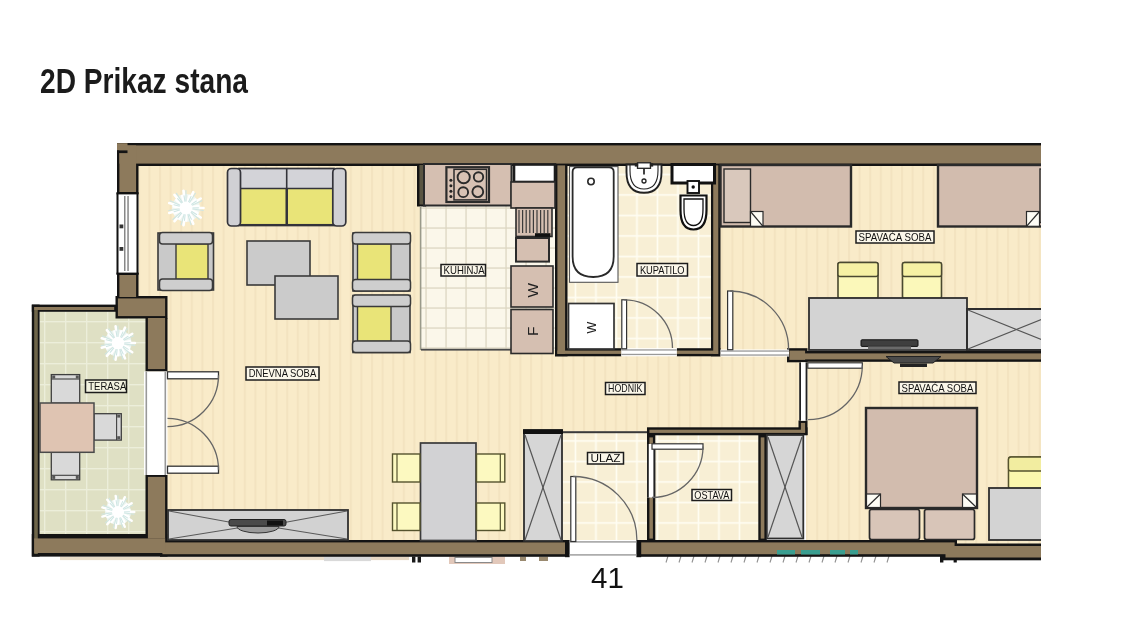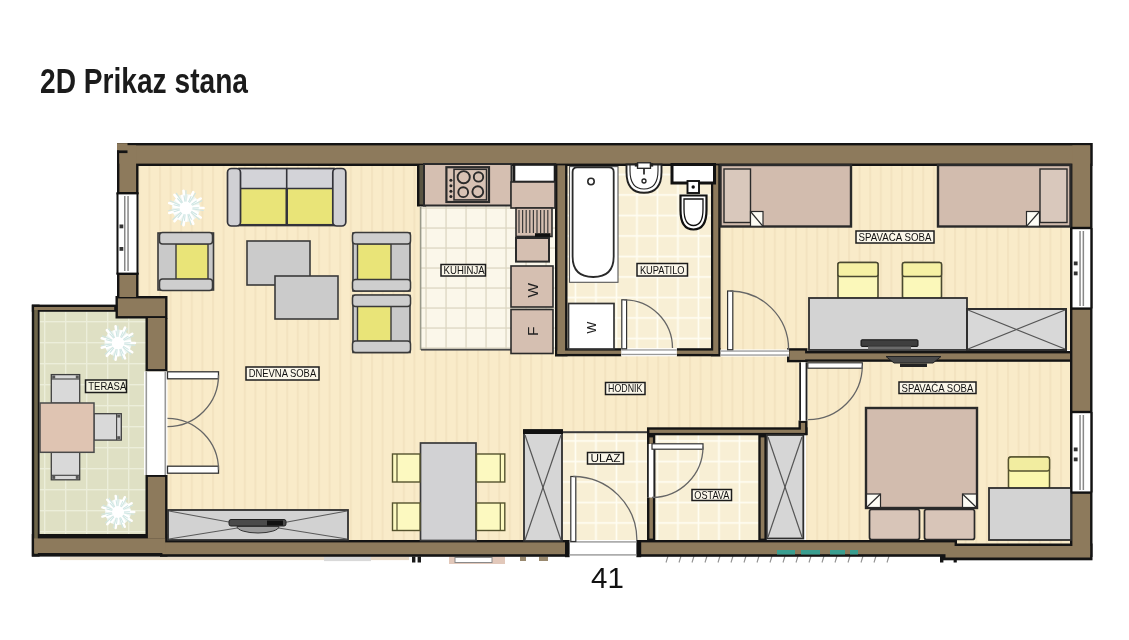--- a/index.html
+++ b/index.html
@@ -1,16 +1,16 @@
 <!DOCTYPE html>
 <html><head>
 <meta charset="utf-8">
 <style>
 html,body{margin:0;padding:0;background:#ffffff;}
-#page{position:relative;width:1129px;height:640px;background:#5eead4;overflow:hidden;
+#page{position:relative;width:1041px;height:640px;background:#5eead4;overflow:hidden;
 font-family:"Liberation Sans", sans-serif;}
 svg text{font-family:"Liberation Sans", sans-serif;}
 </style>
 </head>
 <body>
 <div id="page">
 <svg width="1129" height="640" viewBox="0 0 1129 640" xmlns="http://www.w3.org/2000/svg">
 <defs>
 <pattern id="wood" width="10.6" height="12" patternUnits="userSpaceOnUse">
   <rect width="10.6" height="12" fill="#f9ebc9"></rect>

